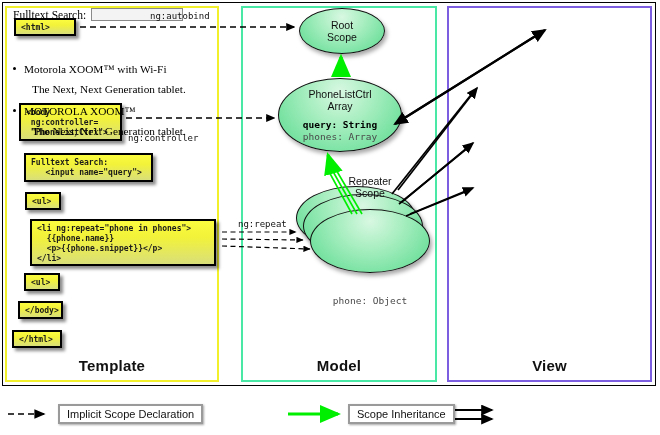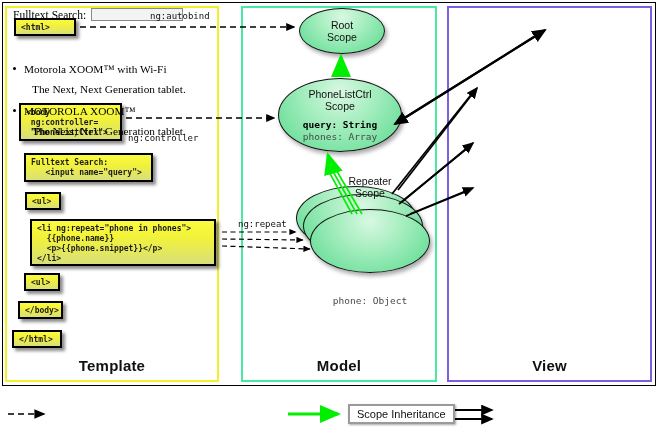--- a/index.html
+++ b/index.html
@@ -104,21 +104,21 @@
     <div class="col-label">Model</div>
   </div>
 
   <div class="scope" style="left:299px;top:8px;width:84px;height:44px;">
     <div class="ttl" style="white-space:pre-line">Root
 Scope</div>
   </div>
 
   <div class="scope" style="left:278px;top:78px;width:122px;height:72px;">
     <div class="ttl" style="white-space:pre-line">PhoneListCtrl
-Scope</div>
+Array</div>
     <div style="height:7px"></div>
     <div class="mono k">query: String</div>
     <div class="mono d">phones: Array</div>
   </div>
 
   <div class="scope-ghost" style="left:296px;top:186px;width:118px;height:62px;"></div>
   <div class="scope-ghost" style="left:303px;top:194px;width:118px;height:62px;"></div>
 
   <div class="scope" style="left:310px;top:209px;width:118px;height:62px;gap:48px;">
     <div class="ttl" style="white-space:pre-line">Repeater
@@ -227,18 +227,21 @@
       </defs>
 
       <path d="M8,21 L44,21" stroke="#000" stroke-width="1.6" stroke-dasharray="6,4" fill="none" marker-end="url(#lgBlack)"></path>
 
       <path d="M288,21 L338,21" stroke="#00ee00" stroke-width="3" fill="none" marker-end="url(#lgGreen)"></path>
 
       <path d="M443,17 L492,17" stroke="#000" stroke-width="1.8" fill="none" marker-end="url(#lgBlack)"></path>
       <path d="M443,26 L492,26" stroke="#000" stroke-width="1.8" fill="none" marker-end="url(#lgBlack)" marker-start="url(#lgBlackL)"></path>
     </svg>
 
+    <div class="lg-item" style="left:58px;top:11px;">
+      <span class="lg-box">Implicit Scope Declaration</span>
+    </div>
     <div class="lg-item" style="left:348px;top:11px;">
       <span class="lg-box">Scope Inheritance</span>
     </div>
   </div>
 
 </div>
 
 </body></html>

